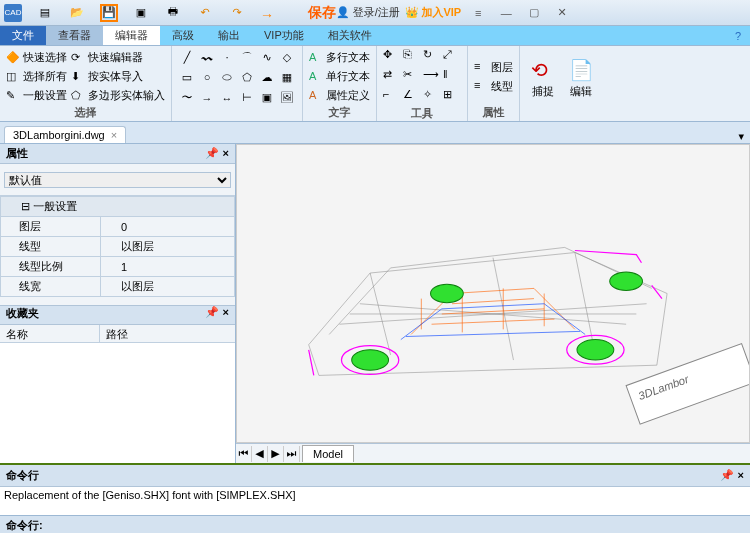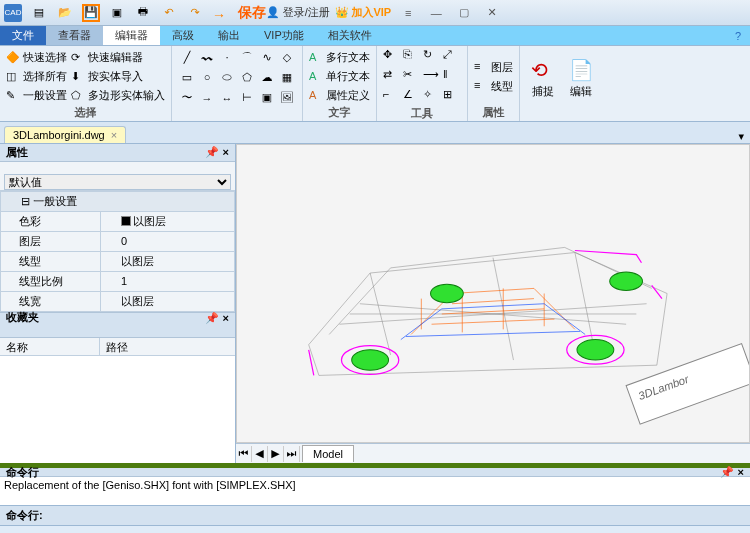--- a/index.html
+++ b/index.html
@@ -1,22 +1,22 @@
 <!DOCTYPE html>
 <html><head>
 <meta charset="utf-8">
 <style>
 * { margin: 0; padding: 0; box-sizing: border-box; font-family: "Microsoft YaHei", sans-serif; font-size: 11px; }
 body { width: 750px; height: 533px; background: #d4e5f5; overflow: hidden; position: relative; }
 
 .titlebar { height: 26px; background: linear-gradient(#e8f0f8, #d0e0f0); display: flex; align-items: center; padding: 0 4px; border-bottom: 1px solid #a0b8d0; }
-.titlebar .qat { display: flex; gap: 8px; align-items: center; }
+.titlebar .qat { display: flex; gap: 14px; align-items: center; }
 .titlebar .qat-btn { width: 18px; height: 18px; display: flex; align-items: center; justify-content: center; cursor: pointer; }
 .titlebar .save-highlight { border: 2px solid #ff8000; }
-.titlebar .save-label { color: #ff6000; font-size: 14px; font-weight: bold; margin-left: 4px; }
+.titlebar .save-label { color: #ff6000; font-size: 14px; font-weight: bold; margin-left: 20px; }
 .titlebar .title { flex: 1; text-align: center; font-size: 13px; color: #333; }
 .titlebar .right { display: flex; align-items: center; gap: 6px; }
 .titlebar .login { color: #333; display: flex; align-items: center; gap: 3px; }
 .titlebar .vip { color: #ff9000; font-weight: bold; display: flex; align-items: center; gap: 2px; }
 .titlebar .win-btn { width: 22px; height: 18px; display: flex; align-items: center; justify-content: center; cursor: pointer; color: #555; }
 
 .tabs-ribbon { height: 20px; background: #7dd3fc; display: flex; border-bottom: 1px solid #9cb8d4; }
 .tabs-ribbon .tab { padding: 2px 12px; color: #333; cursor: pointer; }
 .tabs-ribbon .tab.active { background: #2e6bbd; color: #fff; }
 .tabs-ribbon .tab.alt { background: #a8c4e0; }
@@ -29,49 +29,49 @@
 .ribbon-btn-lg { width: 34px; display: flex; flex-direction: column; align-items: center; justify-content: center; cursor: pointer; font-size: 10px; padding-top: 4px; }
 .ribbon-btn-lg .icon { width: 24px; height: 24px; margin-bottom: 2px; }
 .ribbon-col { display: flex; flex-direction: column; gap: 1px; justify-content: center; }
 .ribbon-item { display: flex; align-items: center; gap: 3px; height: 18px; cursor: pointer; }
 .ribbon-item .icon { width: 14px; height: 14px; }
 .ribbon-icons-grid { display: grid; grid-template-columns: repeat(6, 18px); grid-template-rows: repeat(3, 18px); gap: 2px; }
 .ribbon-icons-grid .cell { width: 18px; height: 18px; display: flex; align-items: center; justify-content: center; cursor: pointer; }
 .ribbon-icons-grid4 { display: grid; grid-template-columns: repeat(4, 18px); grid-template-rows: repeat(3, 18px); gap: 2px; }
 
 .doc-tabs { height: 22px; background: #d8e6f4; display: flex; align-items: end; padding-left: 4px; border-bottom: 1px solid #9cb8d4; }
-.doc-tab { background: #fef9c3; border: 1px solid #b0c4d8; border-bottom: none; padding: 2px 8px; display: flex; align-items: center; gap: 6px; border-radius: 3px 3px 0 0; }
+.doc-tab { background: #ffffff; border: 1px solid #b0c4d8; border-bottom: none; padding: 2px 8px; display: flex; align-items: center; gap: 6px; border-radius: 3px 3px 0 0; }
 .doc-tab .close { color: #888; cursor: pointer; }
 
 .main { display: flex; height: 319px; }
 .side-panel { width: 236px; background: #f0f4f8; border-right: 1px solid #9cb8d4; display: flex; flex-direction: column; }
 .panel-header { height: 20px; background: #d4e2f0; display: flex; align-items: center; padding: 0 6px; font-weight: bold; justify-content: space-between; border-bottom: 1px solid #b0c4d8; }
 .panel-header .pin { cursor: pointer; }
-.default-val { height: 32px; display: flex; align-items: flex-end; padding: 0 4px; border-bottom: 1px solid #c0d0e0; }
+.default-val { height: 32px; display: flex; align-items: flex-start; padding: 8px 4px; border-bottom: 1px solid #c0d0e0; }
 .default-val select { width: 100%; border: 1px solid #b0c4d8; height: 16px; font-size: 11px; }
 .prop-table { border-collapse: collapse; width: 100%; }
 .prop-table td { border: 1px solid #c0d0e0; padding: 2px 20px; height: 18px; }
 .prop-table .section td { background: #e0e8f0; font-weight: normal; }
 .prop-table .label { width: 100px; padding-left: 18px; }
 .prop-table .value { display: flex; align-items: center; gap: 2px; }
-.fav-header { height: 20px; background: #d4e2f0; display: flex; align-items: flex-end; padding: 12px 6px; font-weight: bold; justify-content: space-between; border-top: 1px solid #b0c4d8; border-bottom: 1px solid #b0c4d8; }
+.fav-header { height: 20px; background: #d4e2f0; display: flex; align-items: flex-start; padding: 0 6px; font-weight: bold; justify-content: space-between; border-top: 1px solid #b0c4d8; border-bottom: 1px solid #b0c4d8; }
 .fav-columns { display: flex; height: 18px; border-bottom: 1px solid #c0d0e0; }
 .fav-columns div { padding: 2px 6px; }
 .fav-columns div:first-child { width: 100px; border-right: 1px solid #c0d0e0; }
 
 .canvas-area { flex: 1; background: #f0f4f8; position: relative; display: flex; flex-direction: column; }
 .canvas-controls { position: absolute; top: 2px; right: 4px; display: flex; gap: 2px; }
 .canvas-controls span { width: 16px; height: 14px; border: 1px solid #aaa; background: #fff; font-size: 9px; display: flex; align-items: center; justify-content: center; cursor: pointer; }
 .viewport { flex: 1; background: #f4f4f4; border: 1px solid #ccc; position: relative; overflow: hidden; }
 .model-tab-row { height: 20px; display: flex; align-items: center; border-top: 1px solid #b0c4d8; }
 .model-tab-row .navbtns { display: flex; }
 .model-tab-row .navbtn { width: 16px; height: 16px; display: flex; align-items: center; justify-content: center; border-right: 1px solid #ccc; cursor: pointer; }
 .model-tab-row .mtab { padding: 2px 10px; background: #fff; border: 1px solid #aaa; border-bottom: none; margin-left: 2px; }
 
-.cmdline-header { height: 14px; background: #d4e2f0; display: flex; align-items: center; padding: 0 6px; font-weight: bold; border-top: 5px solid #4d7c0f; border-bottom: 1px solid #b0c4d8; justify-content: space-between; }
+.cmdline-header { height: 24px; background: #d4e2f0; display: flex; align-items: center; padding: 0 6px; font-weight: bold; border-top: 2px solid #4d7c0f; border-bottom: 1px solid #b0c4d8; justify-content: space-between; }
 .cmdline-body { height: 28px; background: #fff; padding: 2px 4px; font-size: 11px; }
 .cmdline-input { height: 20px; background: #d4e2f0; display: flex; align-items: center; padding: 0 6px; font-weight: bold; border-top: 1px solid #9cb8d4; }
 
 .statusbar { height: 22px; background: #e0ecf8; border-top: 1px solid #9cb8d4; display: flex; align-items: center; padding: 0 6px; gap: 10px; }
 
 .swatch { width: 10px; height: 10px; background: #000; display: inline-block; border: 1px solid #888; }
 .arrow { color: #ff8000; font-size: 14px; }
 </style>
 </head>
 <body>
@@ -263,29 +263,20 @@
     </div>
     <div class="default-val">
       <select><option>默认值</option></select>
     </div>
     <table class="prop-table">
       <tbody>
           <tr class="section">
             <td colspan="2">⊟ <span>一般设置</span></td>
           </tr>
       <tr>
-            <td class="label">色彩</td>
-            <td>
-              <span class="value">
-                <span class="swatch"></span>
-                <span>以图层</span>
-              </span>
-            </td>
-          </tr>
-      <tr>
             <td class="label">图层</td>
             <td>0</td>
           </tr>
       <tr>
             <td class="label">线型</td>
             <td>以图层</td>
           </tr>
       <tr>
             <td class="label">线型比例</td>
             <td>1</td>

